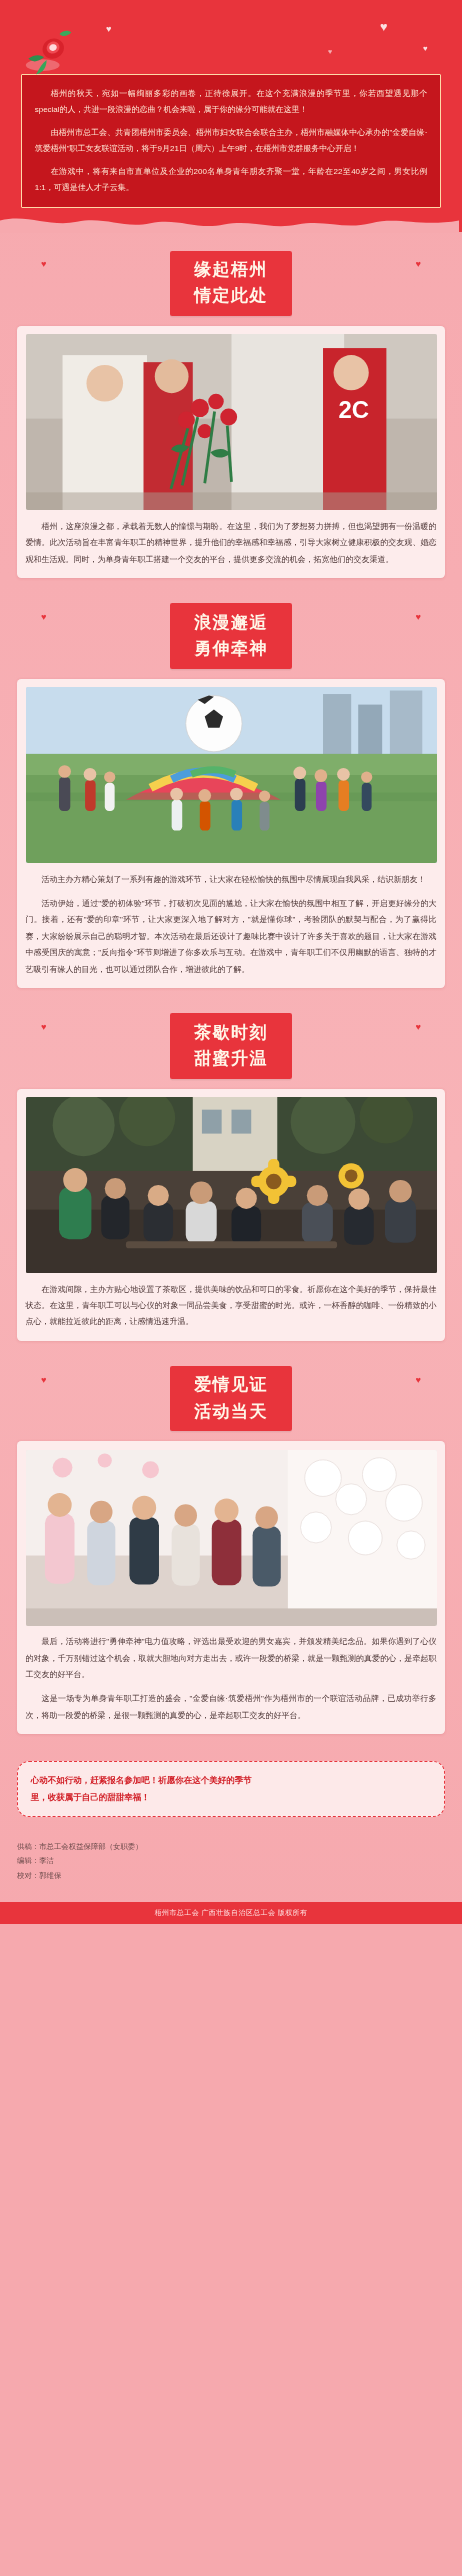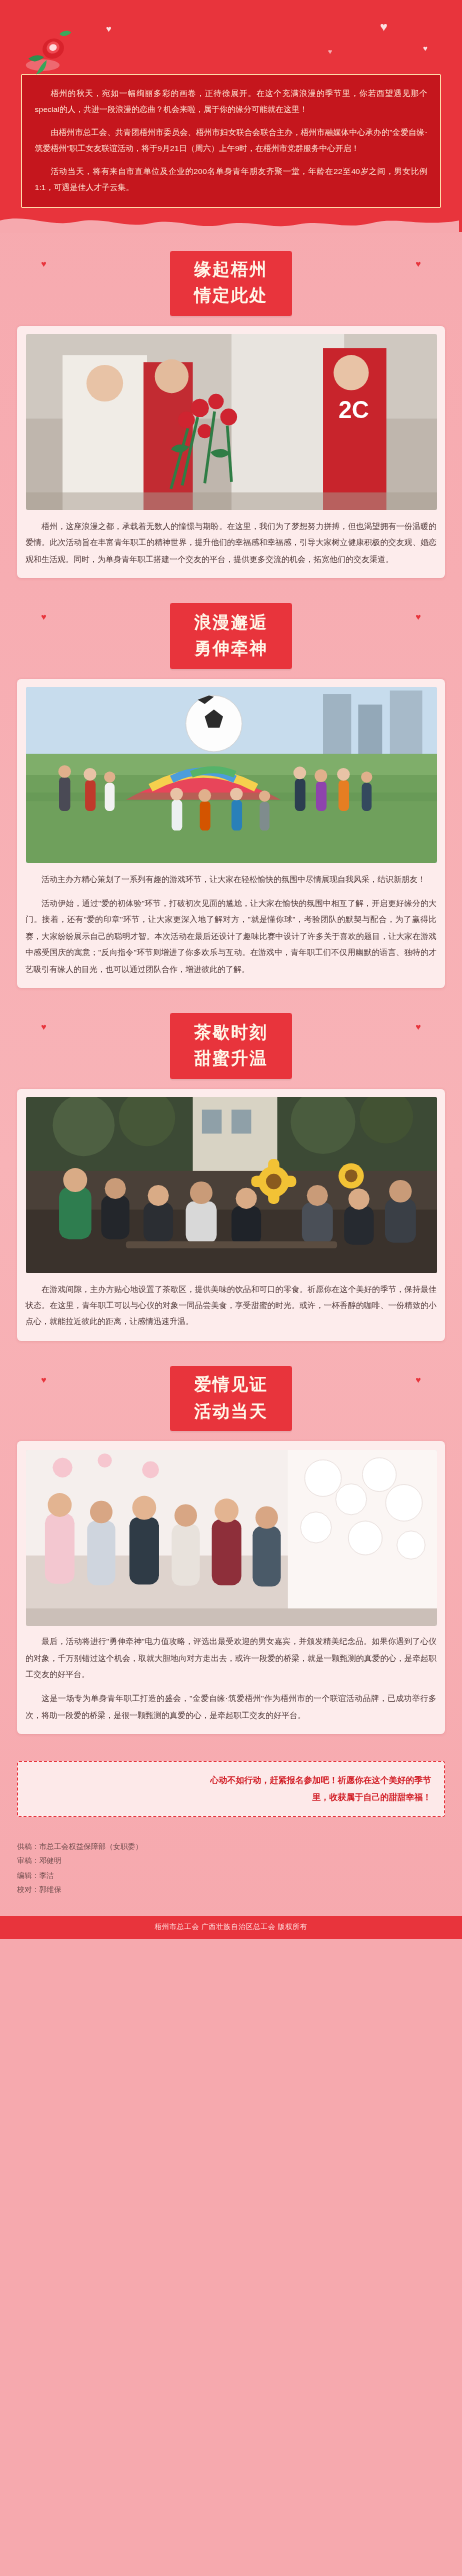--- a/index.html
+++ b/index.html
@@ -115,23 +115,23 @@
     text-align: justify;
   }
   .body-text p { text-indent: 2em; margin-bottom: 6.3px; }
   .body-text p:last-child { margin-bottom: 0; margin-top: 8px; }
 
   
   .cta {
     margin: 20px 17px 0 17px;
     background: #fde9e9;
     border: 0.7px dashed #e8343c;
-    border-radius: 2px;
+    border-radius: 12px;
     padding: 10px 12.7px;
-    text-align: right;
+    text-align: left;
     color: #d22028;
     font-size: 8.5px;
     line-height: 2.0;
     font-weight: bold;
   }
   .credits {
     margin: 12.7px 0 0 0;
     padding: 10px 17px 18.3px 17px;
     font-size: 7.4px;
     line-height: 1.95;
@@ -165,21 +165,21 @@
       </svg>
       <span class="heart-deco" style="left:106px; top:11.3px; font-size:9.2px;">♥</span>
       <span class="heart-deco" style="left:380px; top:7px; font-size:12.7px;">♥</span>
       <span class="heart-deco" style="left:423px; top:31px; font-size:7.7px;">♥</span>
       <span class="heart-deco" style="left:328px; top:35px; font-size:7px; opacity:.6;">♥</span>
     </div>
 
     <div class="intro-box">
       <p>梧州的秋天，宛如一幅绚丽多彩的画卷，正待徐展开。在这个充满浪漫的季节里，你若西望遇见那个special的人，共进一段浪漫的恋曲？机会来啦，属于你的缘分可能就在这里！</p>
       <p>由梧州市总工会、共青团梧州市委员会、梧州市妇女联合会联合主办，梧州市融媒体中心承办的"金爱自缘·筑爱梧州"职工女友联谊活动，将于9月21日（周六）上午9时，在梧州市党群服务中心开启！</p>
-      <p>活动当天，将有来自市直单位及企业的200名单身青年朋友齐聚一堂，年龄在22至40岁之间，男女比例1:1，可遇是佳人才子云集。</p>
+      <p>在游戏中，将有来自市直单位及企业的200名单身青年朋友齐聚一堂，年龄在22至40岁之间，男女比例1:1，可遇是佳人才子云集。</p>
     </div>
 
     <svg class="header-wave" viewBox="0 0 656 30" preserveAspectRatio="none">
       <path d="M0,30 L0,12 C40,2 70,22 110,14 C150,6 175,24 215,16 C255,8 280,26 320,18 C360,10 385,26 425,18 C465,10 490,26 530,16 C570,6 600,22 656,12 L656,30 Z" fill="#f6a9ae"></path>
     </svg>
   </div>
 
   <div class="section">
     <div class="title-wrap">
       <span class="mini-hearts mh-left">♥</span>
@@ -408,21 +408,20 @@
     </div>
   </div>
 
   <div class="cta">
     <div>心动不如行动，赶紧报名参加吧！祈愿你在这个美好的季节</div>
     <div>里，收获属于自己的甜甜幸福！</div>
   </div>
 
   <div class="credits">
     <span class="line">供稿：市总工会权益保障部（女职委）</span>
-    <span class="line">审稿：邓健明</span>
     <span class="line">编辑：李洁</span>
     <span class="line">校对：郭维保</span>
   </div>
 
   <div class="bottom-bar">梧州市总工会 广西壮族自治区总工会 版权所有</div>
 
 </div>
 
 
 </body></html>

